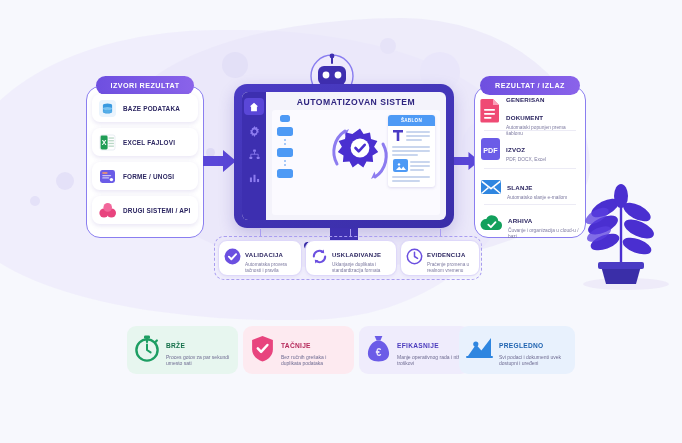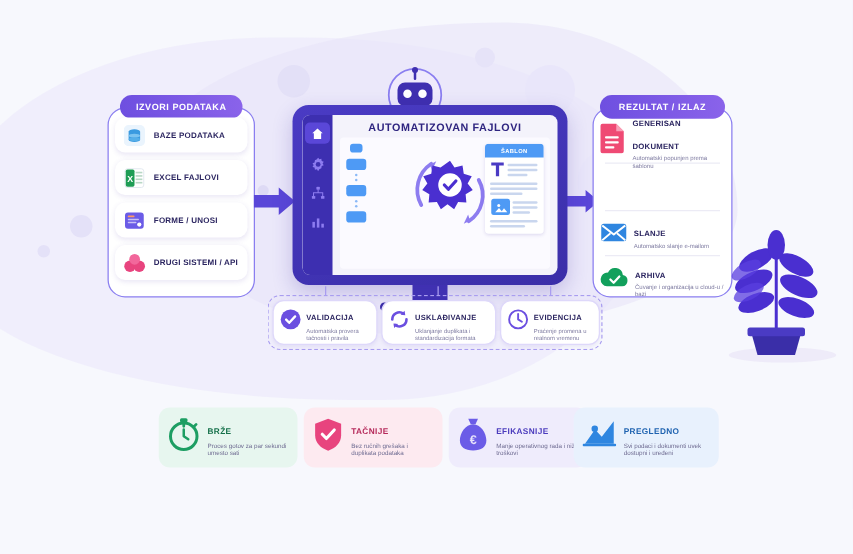--- a/index.html
+++ b/index.html
@@ -223,21 +223,21 @@
       <rect x="13" y="14" width="28" height="19" rx="6" fill="#3f2fb0"></rect>
       <circle cx="21" cy="23" r="3.4" fill="#ffffff"></circle>
       <circle cx="33" cy="23" r="3.4" fill="#ffffff"></circle>
       <rect x="17" y="34" width="20" height="5" rx="2" fill="#5a47d8"></rect>
       <rect x="19" y="35.4" width="16" height="1" fill="#cdc6f5"></rect>
       <rect x="19" y="37" width="16" height="1" fill="#cdc6f5"></rect>
     </svg>
   </div>
 
   <div class="panel panel-left"></div>
-  <div class="panel-title title-left">IZVORI PODATAKA</div>
+  <div class="panel-title title-left">IZVORI REZULTAT</div>
 
   <div class="src-row" style="top:94px;">
     <span class="ico">
       <svg width="17" height="17" viewBox="0 0 17 17">
         <rect width="17" height="17" rx="4" fill="#eaf4fd"></rect>
         <ellipse cx="8.5" cy="5.2" rx="4.6" ry="1.8" fill="#3a9ae0"></ellipse>
         <path d="M3.9 5.2v6.6c0 1 2 1.8 4.6 1.8s4.6-.8 4.6-1.8V5.2" fill="#3a9ae0"></path>
         <ellipse cx="8.5" cy="8.5" rx="4.6" ry="1.6" fill="#7cc3f0"></ellipse>
         <ellipse cx="8.5" cy="11.3" rx="4.6" ry="1.6" fill="#55aee8"></ellipse>
       </svg>
@@ -322,21 +322,21 @@
         </span>
         <span class="nav-ico">
           <svg width="11" height="11" viewBox="0 0 12 12">
             <rect x="1" y="6" width="2.2" height="5" fill="#8d7cf0"></rect>
             <rect x="4.9" y="3" width="2.2" height="8" fill="#8d7cf0"></rect>
             <rect x="8.8" y="7.6" width="2.2" height="3.4" fill="#8d7cf0"></rect>
           </svg>
         </span>
       </div>
       <div class="screen-main">
-        <div class="screen-title">AUTOMATIZOVAN FAJLOVI</div>
+        <div class="screen-title">AUTOMATIZOVAN SISTEM</div>
         <div class="screen-body">
 
           <div class="flow-node" style="left:8px;top:5px;width:10px;height:7px;"></div>
           <div class="flow-node" style="left:5px;top:17px;width:16px;height:9px;"></div>
           <div class="flow-dot" style="left:12px;top:29px;"></div>
           <div class="flow-dot" style="left:12px;top:33px;"></div>
           <div class="flow-node" style="left:5px;top:38px;width:16px;height:9px;"></div>
           <div class="flow-dot" style="left:12px;top:50px;"></div>
           <div class="flow-dot" style="left:12px;top:54px;"></div>
           <div class="flow-node" style="left:5px;top:59px;width:16px;height:9px;"></div>
@@ -394,20 +394,32 @@
         <rect x="4" y="19" width="7.5" height="1.7" rx=".8" fill="#ffffff"></rect>
       </svg>
     </span>
     <span class="txt">
       <span class="h">GENERISAN DOKUMENT</span>
       <span class="d" style="display:block">Automatski popunjen prema šablonu</span>
     </span>
   </div>
   <div class="out-sep" style="top:130px;"></div>
 
+  <div class="out-row" style="top:134px;">
+    <span>
+      <svg width="21" height="24" viewBox="0 0 21 24">
+        <rect x="1" y="1" width="19" height="22" rx="3" fill="#6b5ce7"></rect>
+        <text x="10.5" y="15.6" font-family="Liberation Sans, sans-serif" font-size="7.2" font-weight="bold" fill="#ffffff" text-anchor="middle">PDF</text>
+      </svg>
+    </span>
+    <span class="txt">
+      <span class="h">IZVOZ</span>
+      <span class="d" style="display:block">PDF, DOCX, Excel</span>
+    </span>
+  </div>
   <div class="out-sep" style="top:168px;"></div>
 
   <div class="out-row" style="top:172px;">
     <span>
       <svg width="22" height="22" viewBox="0 0 22 22">
         <rect x="1" y="4" width="20" height="14" rx="2" fill="#2f86e0"></rect>
         <path d="M1.8 5.4L11 12.6l9.2-7.2" stroke="#ffffff" stroke-width="1.7" fill="none" stroke-linejoin="round"></path>
         <path d="M1.8 17.2l6.6-5.6M20.2 17.2l-6.6-5.6" stroke="#ffffff" stroke-width="1.4" fill="none"></path>
       </svg>
     </span>

